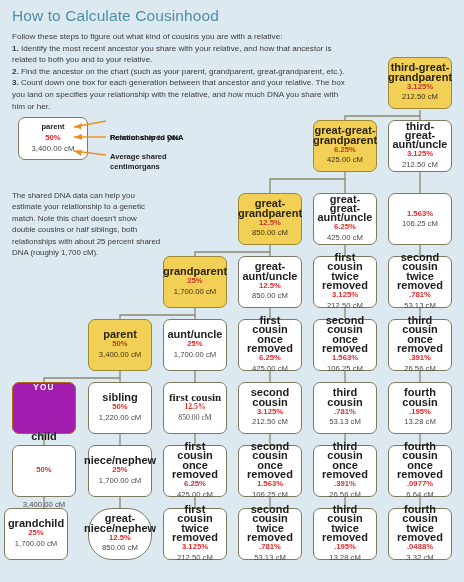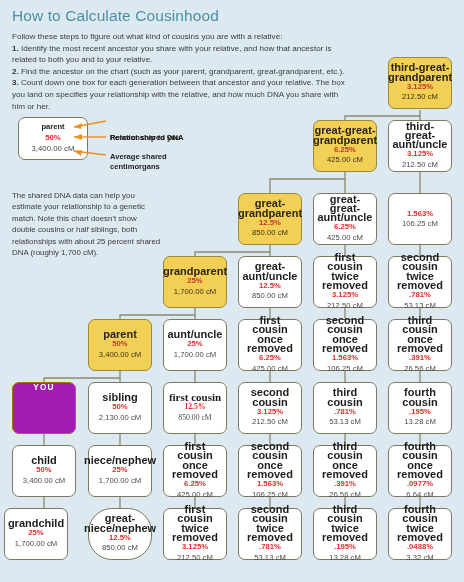--- a/index.html
+++ b/index.html
@@ -295,21 +295,21 @@
         <div class="rel">third cousin once removed</div>
         <div class="pct">.391%</div>
         <div class="cm">26.56 cM</div>
       </div>
       <div class="node you" style="left: 12px; top: 382px; width: 64px; height: 52px;">
         <div class="rel">YOU</div>
       </div>
       <div class="node" style="left: 88px; top: 382px; width: 64px; height: 52px;">
         <div class="rel">sibling</div>
         <div class="pct">50%</div>
-        <div class="cm">2,130.00 cM</div>
+        <div class="cm">1,220.00 cM</div>
       </div>
       <div class="node" style="left: 163px; top: 382px; width: 64px; height: 52px; font-family: Liberation Serif, serif;">
         <div class="rel">first cousin</div>
         <div class="pct">12.5%</div>
         <div class="cm">850.00 cM</div>
       </div>
       <div class="node" style="left: 238px; top: 382px; width: 64px; height: 52px;">
         <div class="rel">second cousin</div>
         <div class="pct">3.125%</div>
         <div class="cm">212.50 cM</div>
@@ -317,21 +317,21 @@
       <div class="node" style="left: 313px; top: 382px; width: 64px; height: 52px;">
         <div class="rel">third cousin</div>
         <div class="pct">.781%</div>
         <div class="cm">53.13 cM</div>
       </div>
       <div class="node" style="left: 388px; top: 382px; width: 64px; height: 52px;">
         <div class="rel">fourth cousin</div>
         <div class="pct">.195%</div>
         <div class="cm">13.28 cM</div>
       </div>
-      <div class="node" style="left: 12px; top: 445px; width: 64px; height: 52px;">
+      <div class="node" style="left: 12px; top: 445px; width: 64px; height: 52px; gap: 24px;">
         <div class="rel">child</div>
         <div class="pct">50%</div>
         <div class="cm">3,400.00 cM</div>
       </div>
       <div class="node" style="left: 88px; top: 445px; width: 64px; height: 52px;">
         <div class="rel">niece/nephew</div>
         <div class="pct">25%</div>
         <div class="cm">1,700.00 cM</div>
       </div>
       <div class="node" style="left: 163px; top: 445px; width: 64px; height: 52px;">

